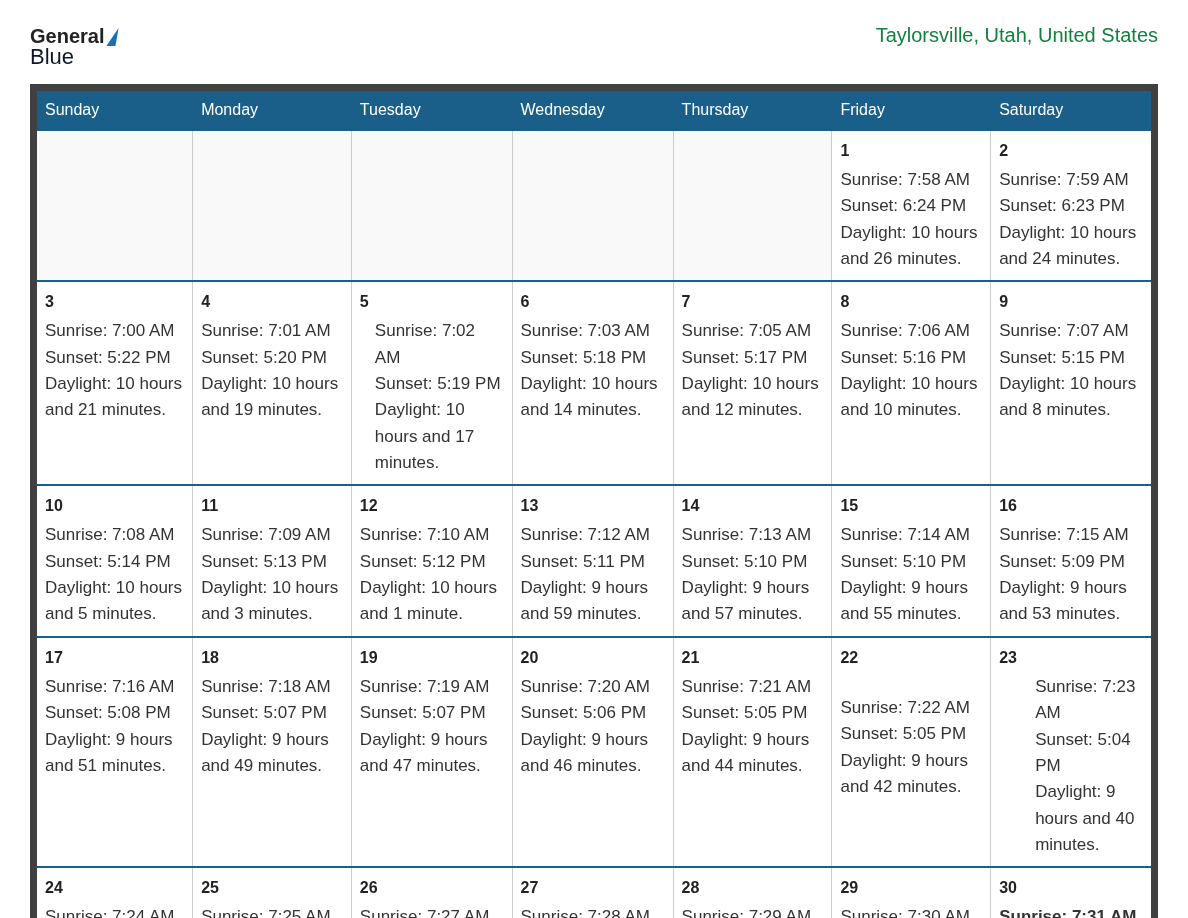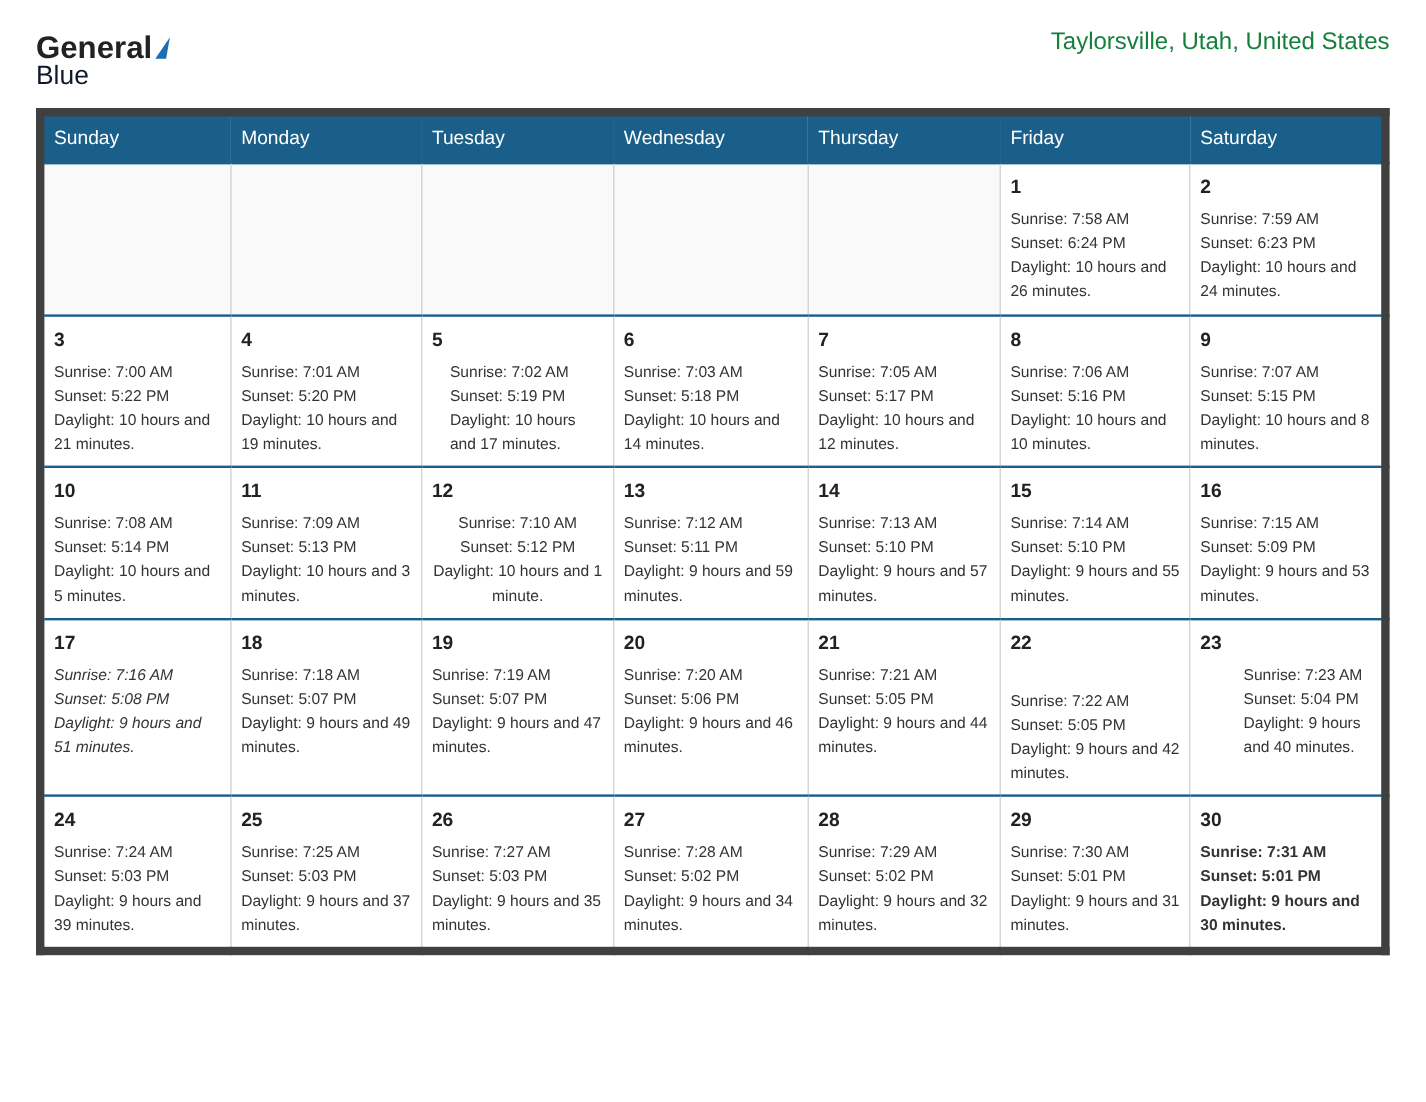--- a/index.html
+++ b/index.html
@@ -17,21 +17,21 @@
       align-items: flex-start;
       margin-bottom: 16px;
     }
     .logo {
       display: flex;
       flex-direction: column;
       align-items: flex-start;
       padding-top: 6px;
     }
     .logo-general {
-      font-size: 26px;
+      font-size: 20px;
       font-weight: bold;
       color: #222;
       line-height: 1;
     }
     .logo-blue {
       font-size: 22px;
       font-weight: normal;
       color: #0f172a;
       line-height: 1;
       display: flex;
@@ -77,21 +77,21 @@
     }
     .day-number {
       font-size: 16px;
       font-weight: bold;
       color: #222;
       display: block;
       margin-bottom: 4px;
     }
     .day-info {
       color: #333;
-      font-size: 13px;
+      font-size: 17px;
       line-height: 1.55;
     }
     .empty-cell {
       background: #f9f9f9;
     }
     .week-row td {
       border-top: 2px solid #1a5f8a;
     }
   </style>
 </head>
@@ -194,21 +194,21 @@
 Daylight: 10 hours and 5 minutes.</div>
         </td>
         <td>
           <span class="day-number">11</span>
           <div class="day-info" style="white-space: pre-line;">Sunrise: 7:09 AM
 Sunset: 5:13 PM
 Daylight: 10 hours and 3 minutes.</div>
         </td>
         <td>
           <span class="day-number">12</span>
-          <div class="day-info" style="white-space: pre-line; text-align: center;">Sunrise: 7:10 AM
+          <div class="day-info" style="white-space: pre-line;">Sunrise: 7:10 AM
 Sunset: 5:12 PM
 Daylight: 10 hours and 1 minute.</div>
         </td>
         <td>
           <span class="day-number">13</span>
           <div class="day-info" style="white-space: pre-line;">Sunrise: 7:12 AM
 Sunset: 5:11 PM
 Daylight: 9 hours and 59 minutes.</div>
         </td>
         <td>
@@ -226,21 +226,21 @@
         <td>
           <span class="day-number">16</span>
           <div class="day-info" style="white-space: pre-line;">Sunrise: 7:15 AM
 Sunset: 5:09 PM
 Daylight: 9 hours and 53 minutes.</div>
         </td>
       </tr>
       <tr class="week-row">
         <td>
           <span class="day-number">17</span>
-          <div class="day-info" style="white-space: pre-line; font-style: italic;">Sunrise: 7:16 AM
+          <div class="day-info" style="white-space: pre-line;">Sunrise: 7:16 AM
 Sunset: 5:08 PM
 Daylight: 9 hours and 51 minutes.</div>
         </td>
         <td>
           <span class="day-number">18</span>
           <div class="day-info" style="white-space: pre-line;">Sunrise: 7:18 AM
 Sunset: 5:07 PM
 Daylight: 9 hours and 49 minutes.</div>
         </td>
         <td>

